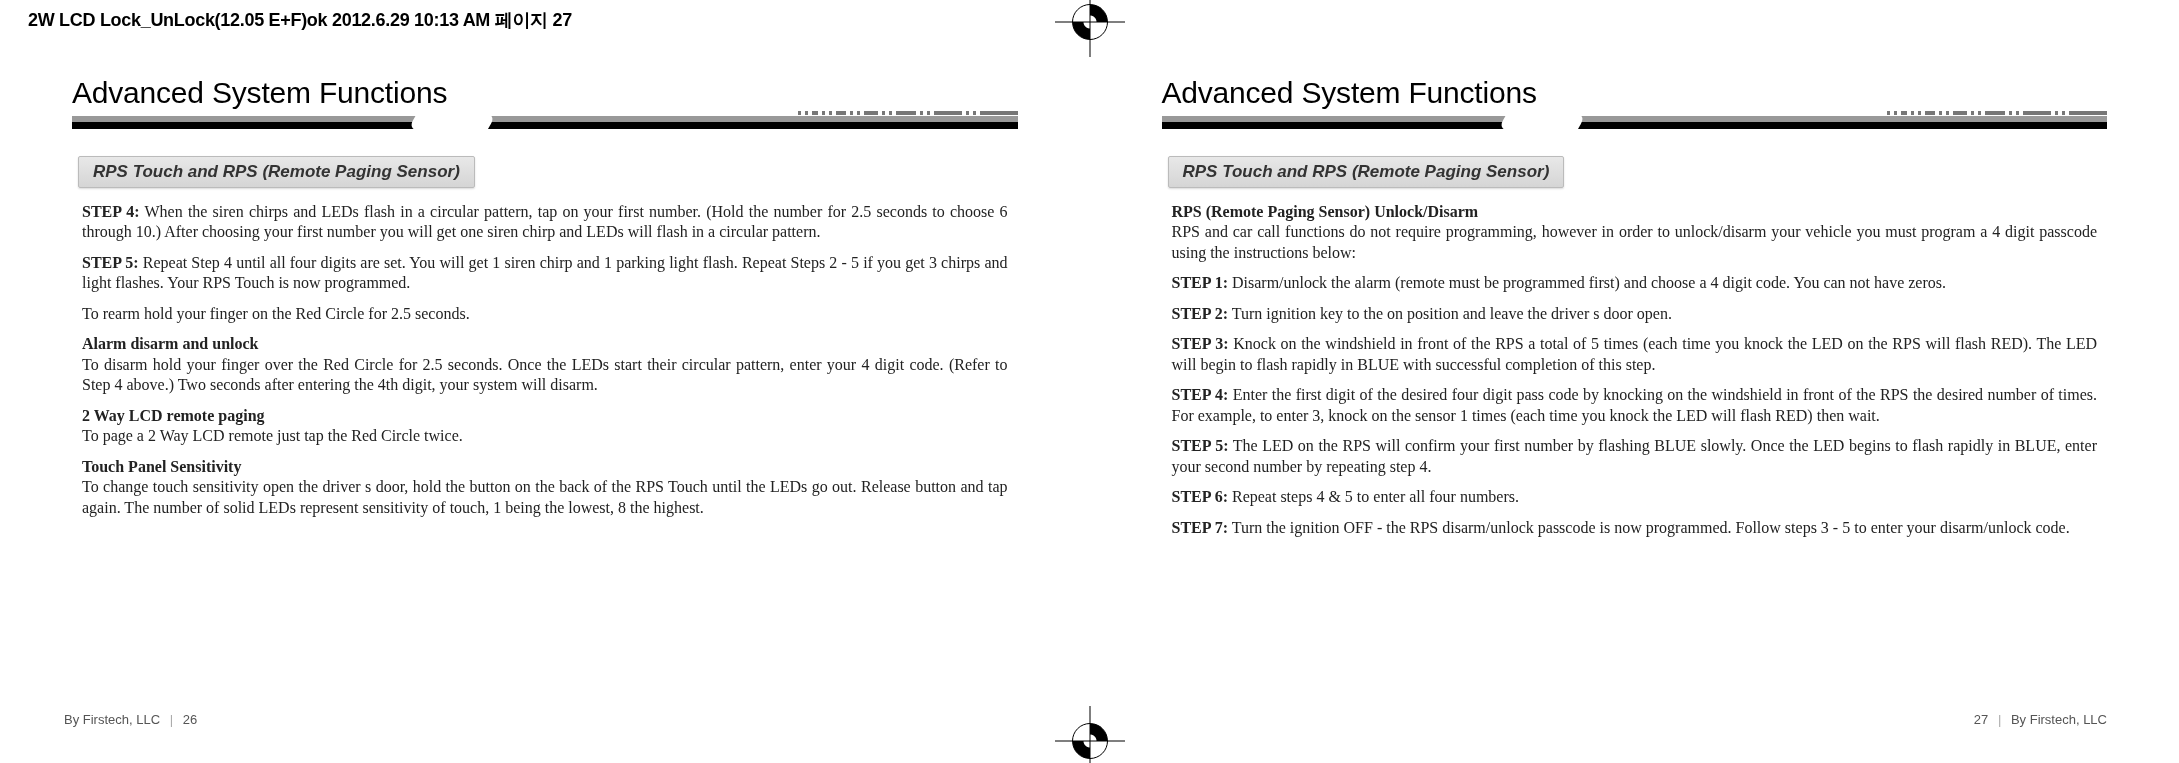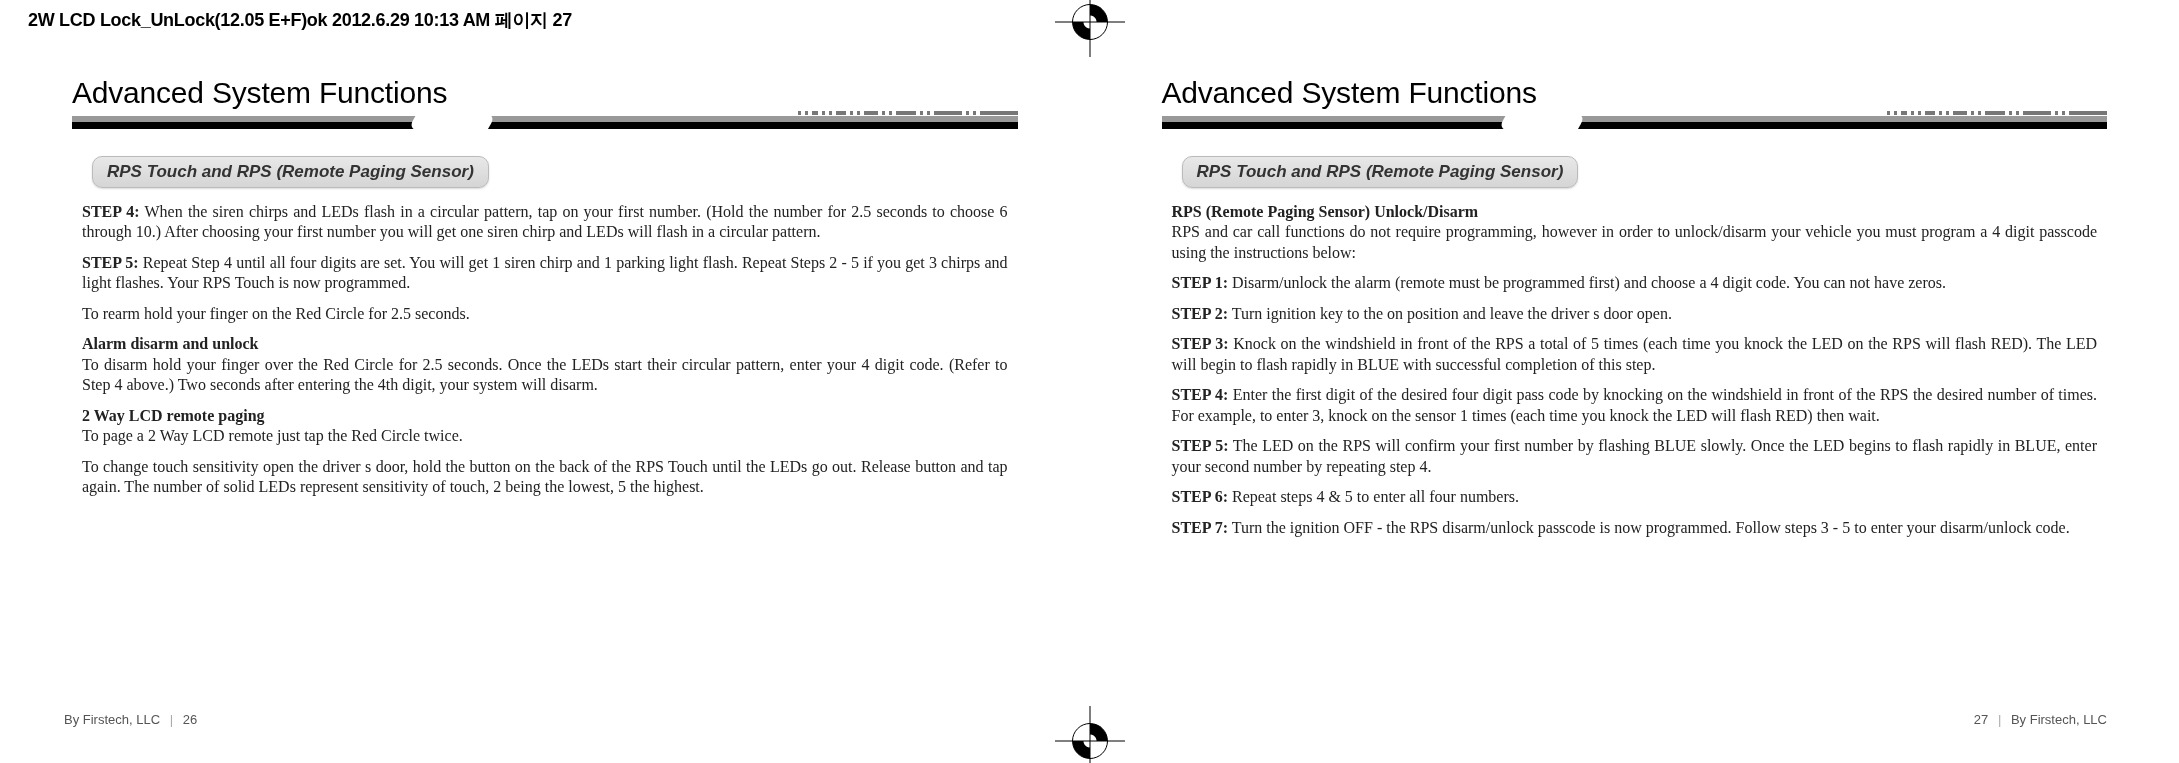--- a/index.html
+++ b/index.html
@@ -58,23 +58,23 @@
   .title-rule .tick { height:4px; background:#777; }
   .title-rule .wave {
     position:absolute; top:-2px; left:340px; width:80px; height:16px; background:#fff;
     border-radius: 0 10px 0 10px;
     transform: skewX(-30deg);
   }
   .section-tab {
     display:inline-block;
     background: linear-gradient(#e8e8e8,#d5d5d5);
     border:1px solid #bbb;
-    border-radius:10px;
+    border-radius:2px;
     padding:5px 14px;
-    margin-left:20px;
+    margin-left:6px;
     margin-bottom:14px;
     font-family: Arial, sans-serif;
     font-size:17px;
     font-style: italic;
     font-weight:600;
     color:#333;
     box-shadow: 0 1px 2px rgba(0,0,0,0.15);
   }
   .body {
     font-size:16px;
@@ -169,21 +169,22 @@
     </div>
     <div class="section-tab">RPS Touch and RPS (Remote Paging Sensor)</div>
     <div class="body">
       <p><span class="lead">STEP 4:</span><span> When the siren chirps and LEDs flash in a circular pattern, tap on your first number. (Hold the number for 2.5 seconds to choose 6 through 10.) After choosing your first number you will get one siren chirp and LEDs will flash in a circular pattern.</span></p>
       <p><span class="lead">STEP 5:</span><span> Repeat Step 4 until all four digits are set. You will get 1 siren chirp and 1 parking light flash. Repeat Steps 2 - 5 if you get 3 chirps and light flashes. Your RPS Touch is now programmed.</span></p>
       <p>To rearm hold your finger on the  Red Circle  for 2.5 seconds.</p>
       <p class="sub" style="margin-bottom:0">Alarm disarm and unlock</p>
       <p>To disarm hold your finger over the  Red Circle  for 2.5 seconds. Once the LEDs start their circular pattern, enter your 4 digit code. (Refer to Step 4 above.) Two seconds after entering the 4th digit, your system will disarm.</p>
       <p class="sub" style="margin-bottom:0">2 Way LCD remote paging</p>
       <p>To page a 2 Way LCD remote just tap the  Red Circle  twice.</p>
-      <p>To change touch sensitivity open the driver s door, hold the button on the back of the RPS Touch until the LEDs go out. Release button and tap again. The number of solid LEDs represent sensitivity of touch, 2 being the lowest, 5 the highest.</p>
+      <p class="sub" style="margin-bottom:0">Touch Panel Sensitivity</p>
+      <p>To change touch sensitivity open the driver s door, hold the button on the back of the RPS Touch until the LEDs go out. Release button and tap again. The number of solid LEDs represent sensitivity of touch, 1 being the lowest, 8 the highest.</p>
     </div>
     <div class="footer-left">
       <span>By Firstech, LLC</span>
       <span class="sep">|</span>
       <span>26</span>
     </div>
   </div>
 
   <div class="page">
     <div class="page-title">Advanced System Functions</div>

